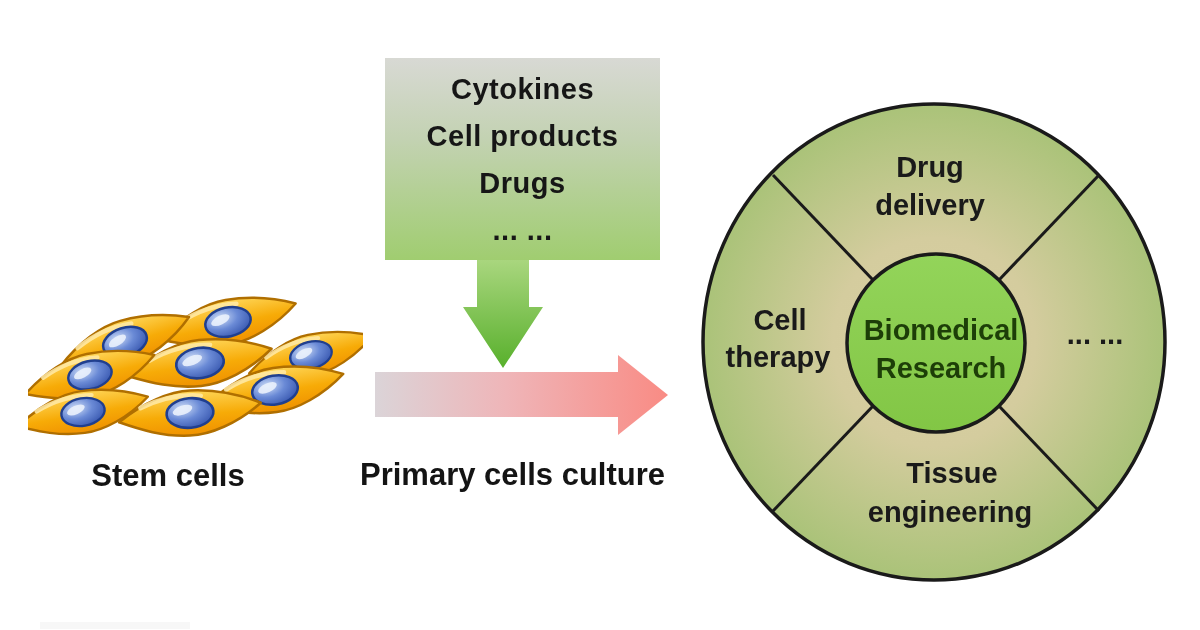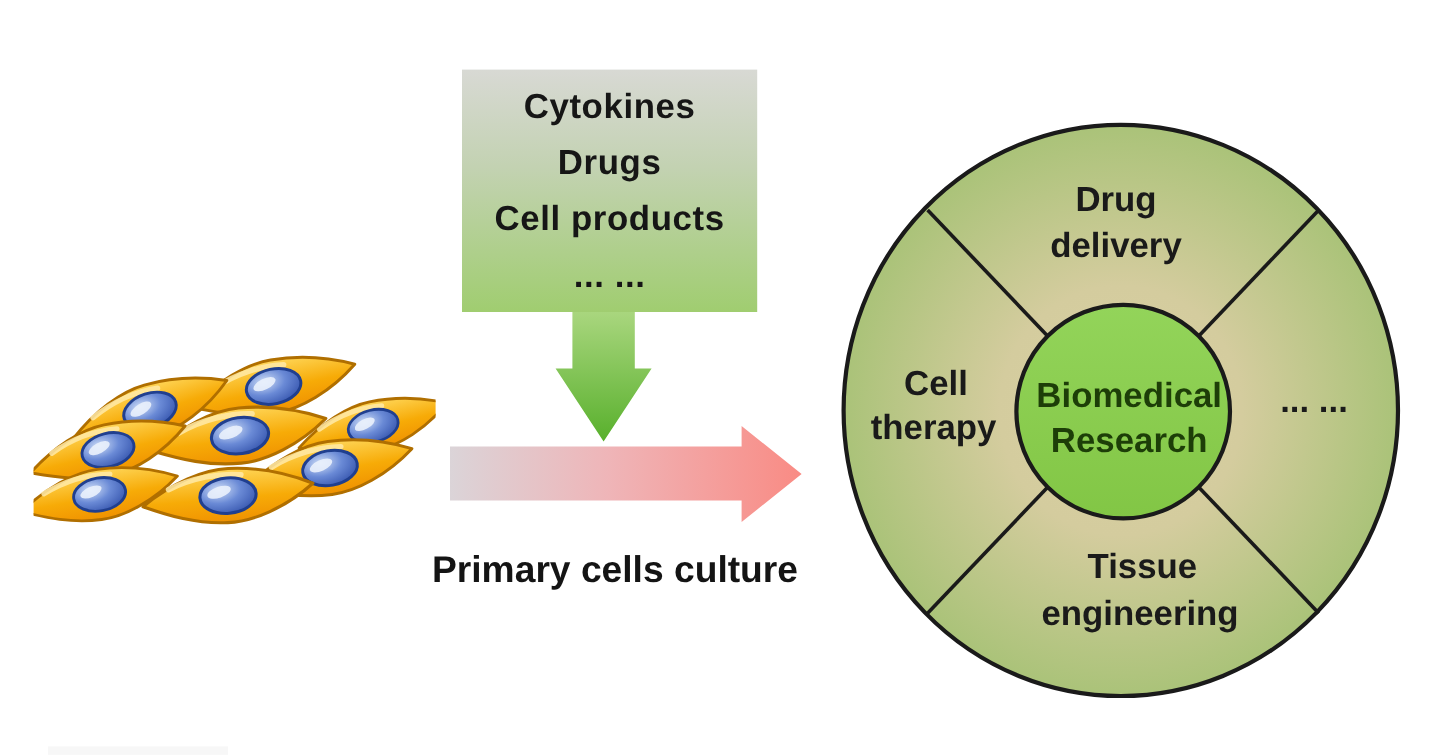--- a/index.html
+++ b/index.html
@@ -9,21 +9,21 @@
     width: 1200px;
     height: 630px;
     background: #ffffff;
     overflow: hidden;
   }
   .abs { position: absolute; }
 
   
   .factors-box {
     left: 385px; top: 58px;
-    width: 246px; height: 202px;
+    width: 275px; height: 202px;
     background: linear-gradient(to bottom, #d8d9d4 0%, #c3d2b2 40%, #a0cd70 100%);
     display: flex; flex-direction: column; justify-content: center;
     padding-top: 2px;
   }
   .factors-box .line {
     text-align: center;
     font-size: 29px; font-weight: 700; color: #161616;
     line-height: 47px; letter-spacing: 0.5px;
   }
 
@@ -75,25 +75,26 @@
     <use href="#cellShape" transform="translate(200,42) rotate(-12)"></use>
     <use href="#cellShape" transform="translate(97,62) rotate(-18) scale(0.98)"></use>
     <use href="#cellShape" transform="translate(283,75) rotate(-14) scale(0.92)"></use>
     <use href="#cellShape" transform="translate(172,83) rotate(-8) scale(1.04)"></use>
     <use href="#cellShape" transform="translate(62,95) rotate(-14) scale(0.96)"></use>
     <use href="#cellShape" transform="translate(247,110) rotate(-10) scale(1.0)"></use>
     <use href="#cellShape" transform="translate(55,132) rotate(-10) scale(0.95)"></use>
     <use href="#cellShape" transform="translate(162,133) rotate(-5) scale(1.02)"></use>
   </svg>
 
+  <div class="abs caption stem">Stem cells</div>
 
   <div class="abs factors-box">
     <div class="line">Cytokines</div>
+    <div class="line">Cell products</div>
     <div class="line">Drugs</div>
-    <div class="line">Cell products</div>
     <div class="line">... ...</div>
   </div>
 
   <svg class="abs" style="left:455px; top:260px;" width="100" height="112" viewBox="0 0 100 112">
     <defs>
       <linearGradient id="greenArrow" x1="0" y1="0" x2="0" y2="1">
         <stop offset="0" stop-color="#a9d67e"></stop>
         <stop offset="1" stop-color="#58b02c"></stop>
       </linearGradient>
     </defs>

